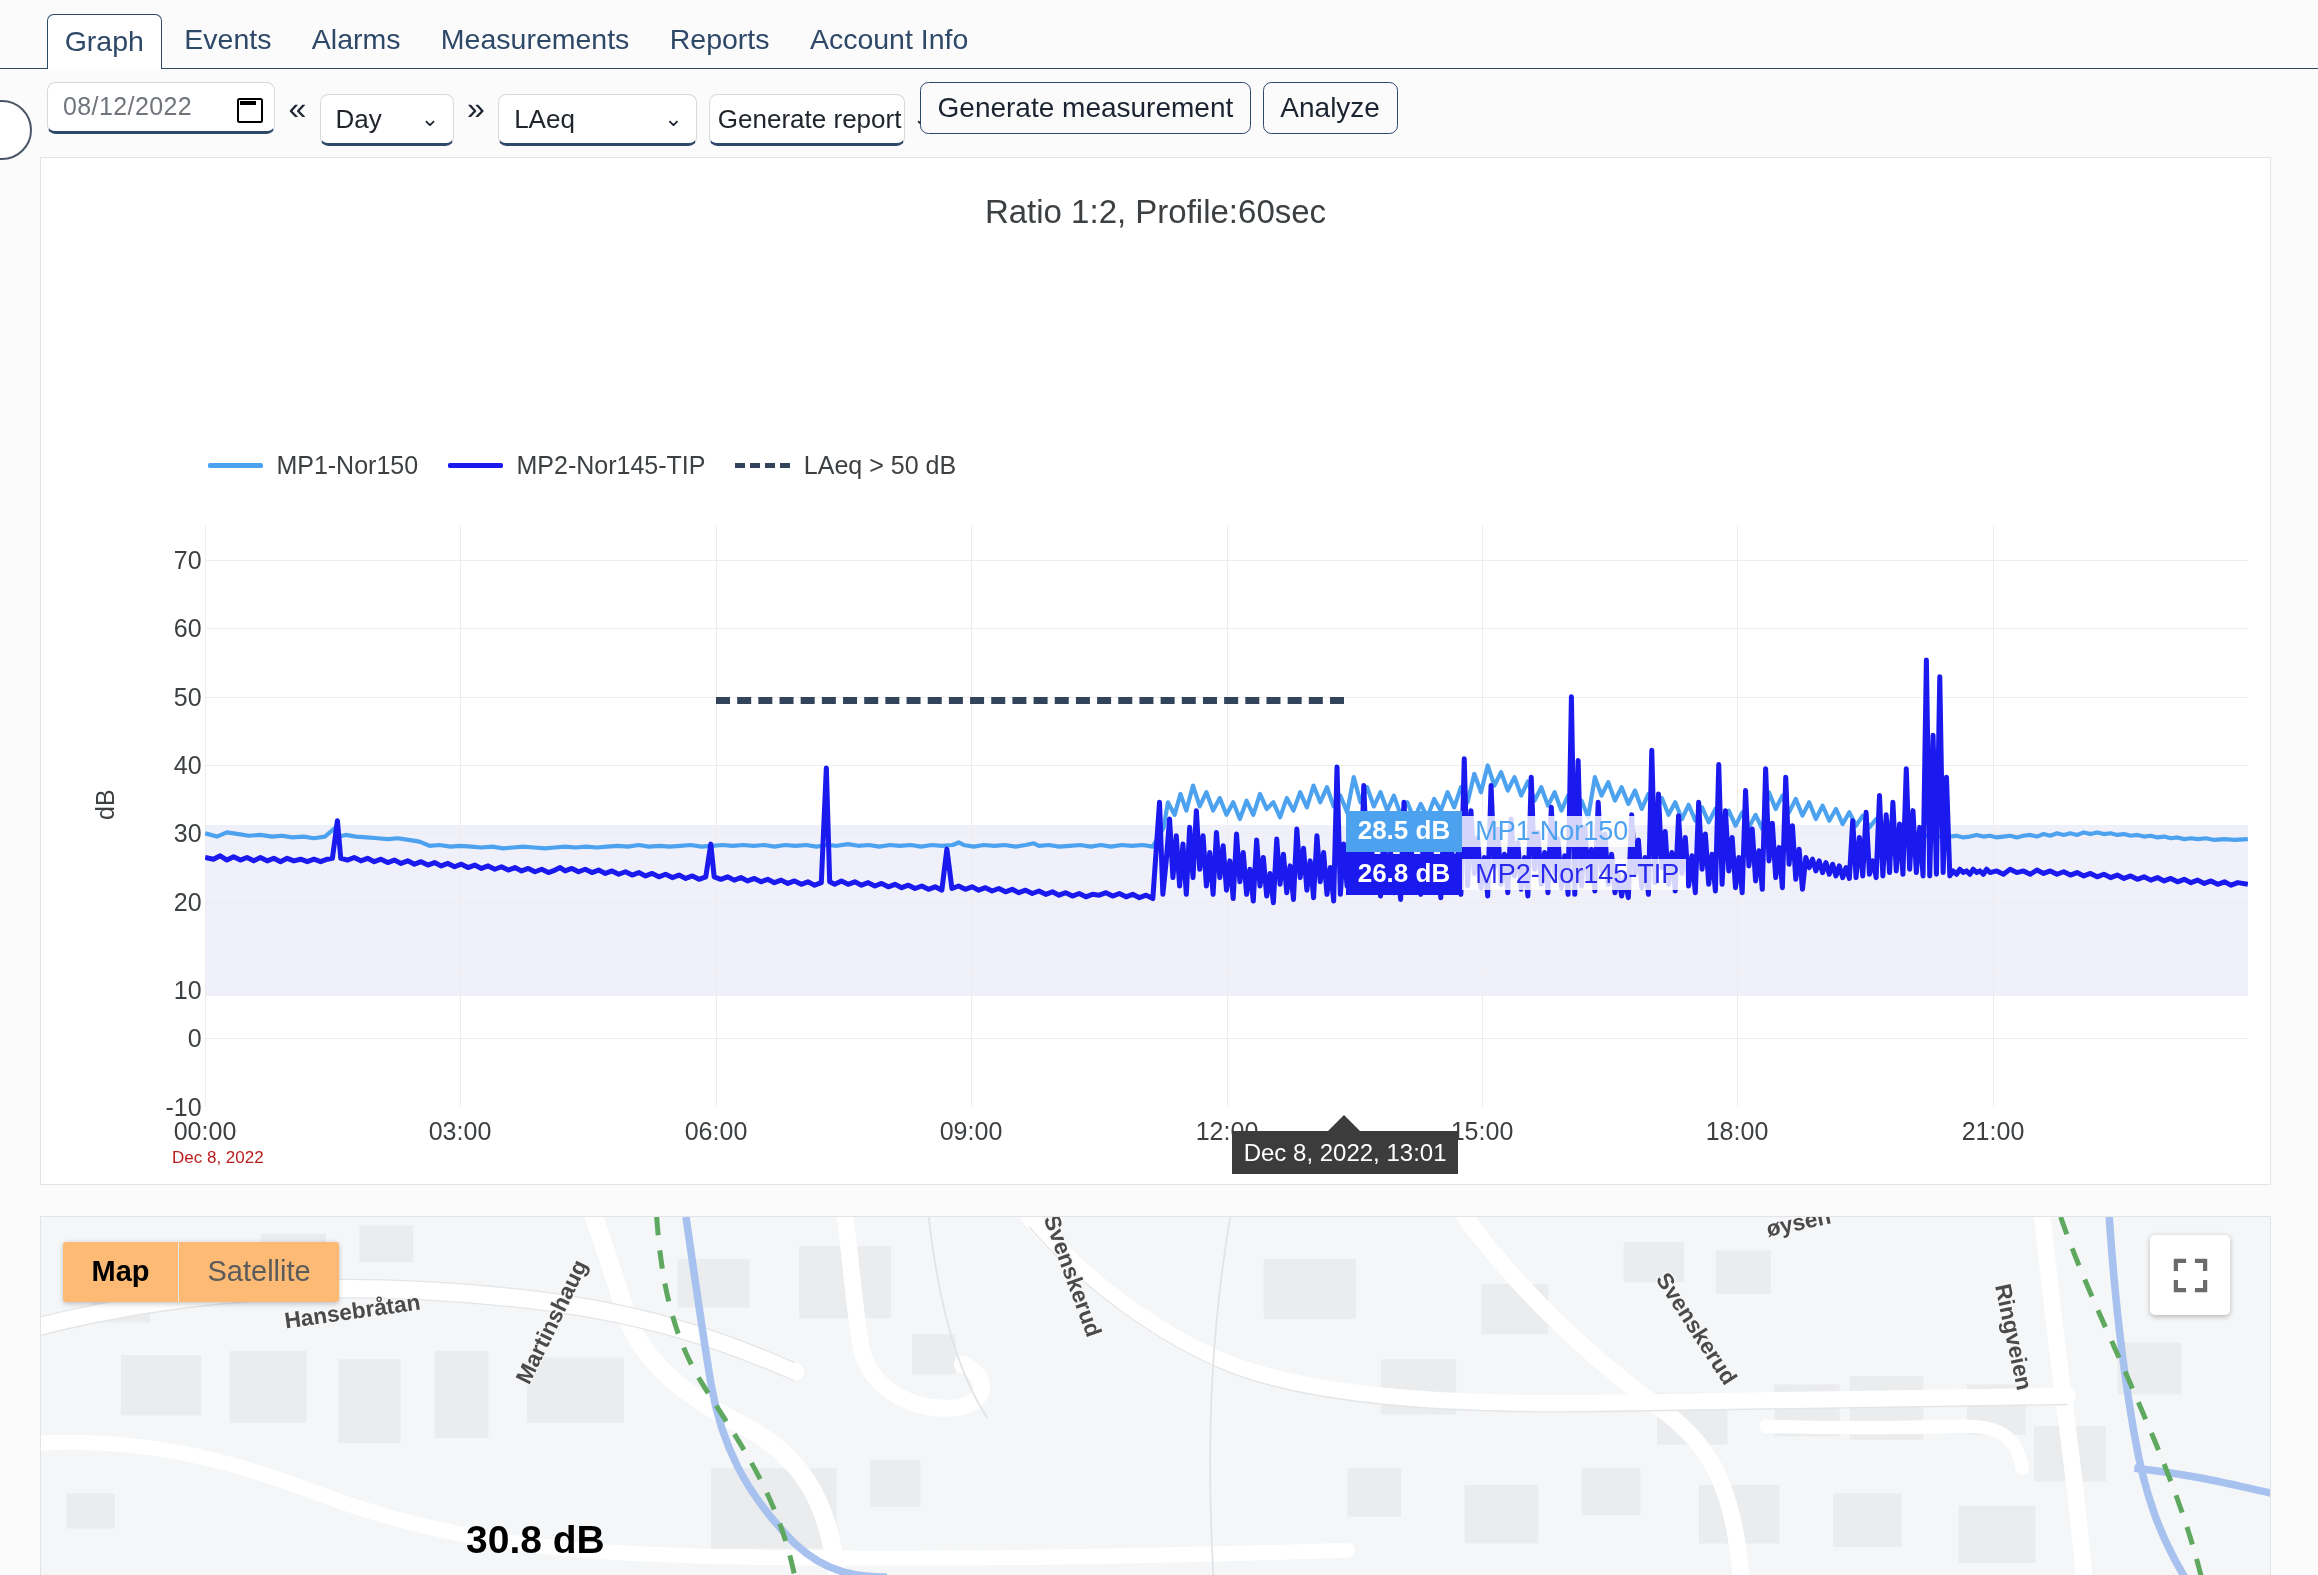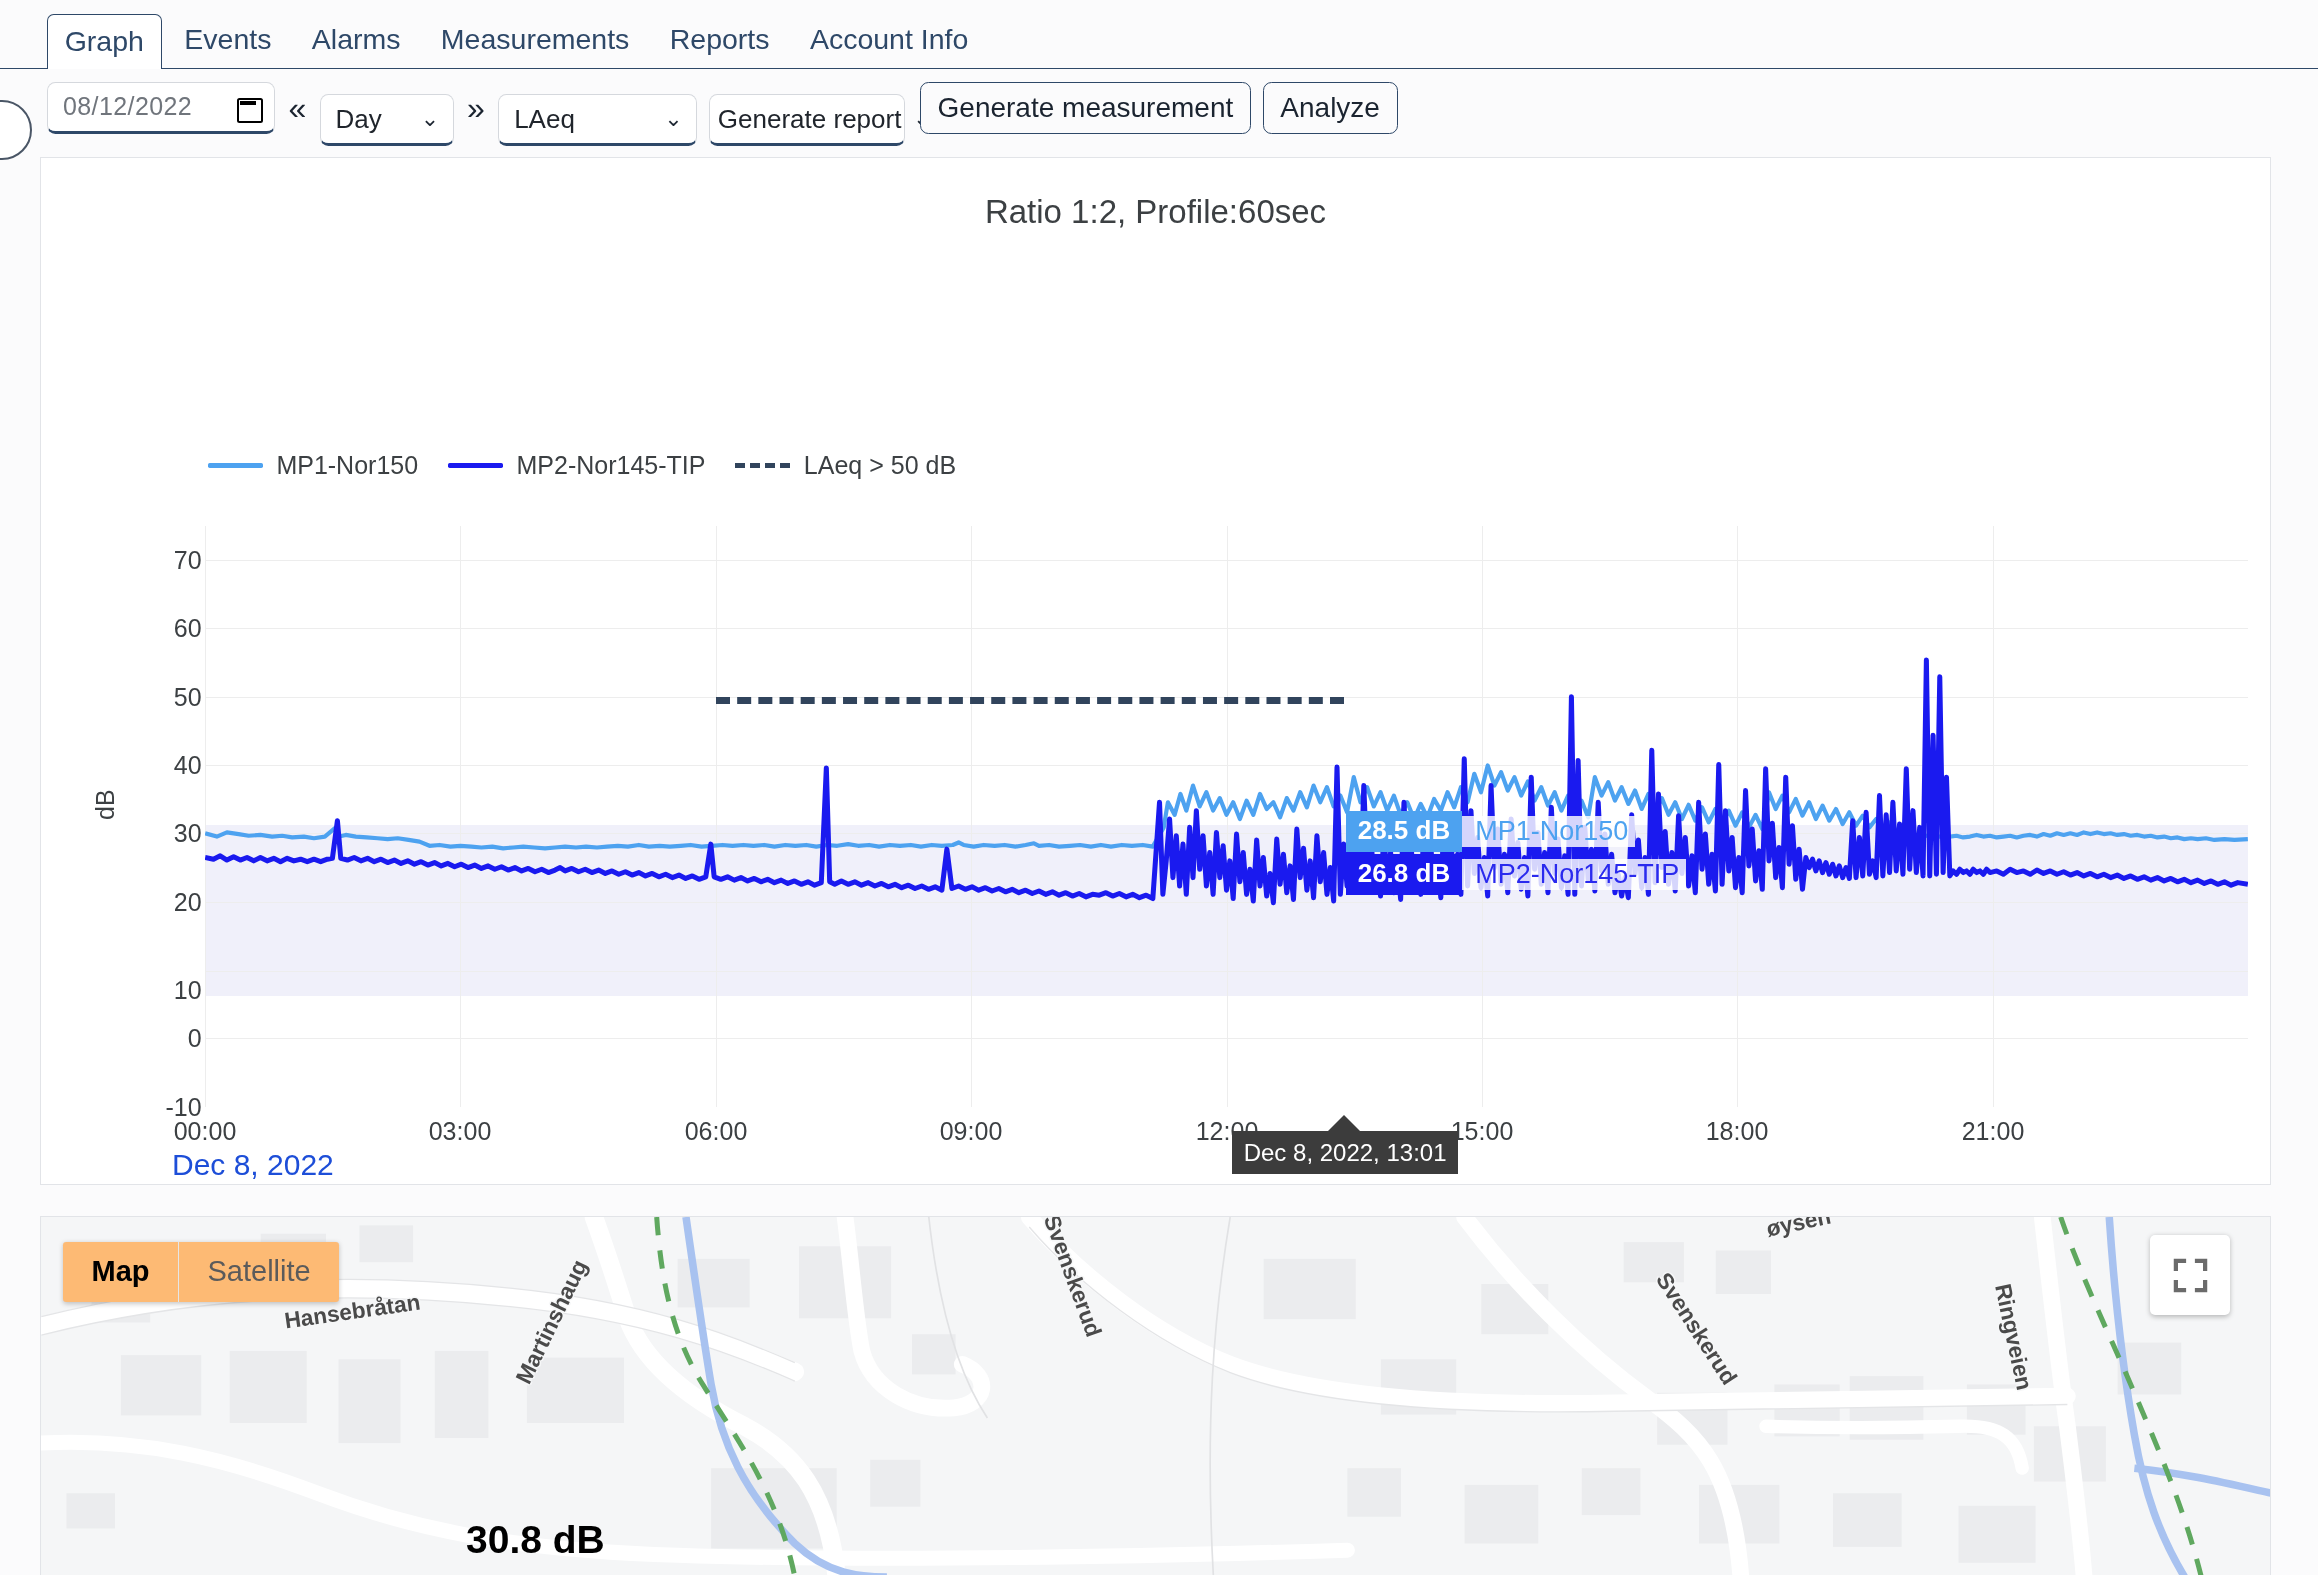--- a/index.html
+++ b/index.html
@@ -120,21 +120,21 @@
     background: #f0f0fa;
   }
   .threshline {
     position: absolute; height: 0; border-top: 7.5px dashed #31445c;
   }
   .xtick {
     position: absolute; font-size: 25px; color: #3c4043;
     transform: translateX(-50%); white-space: nowrap;
   }
   .xdate {
-    position: absolute; font-size: 30px; color: #1d4ed8; white-space: nowrap;
+    position: absolute; font-size: 17px; color: #b91c1c; white-space: nowrap;
   }
   .tooltip-x {
     position: absolute; background: #3c3c3c; color: #ffffff;
     font-size: 24px; padding: 7.5px 11.7px; white-space: nowrap;
   }
   .tooltip-x::before {
     content: ""; position: absolute; top: -16px; left: 50%;
     margin-left: -16.7px; border-left: 16.7px solid transparent;
     border-right: 16.7px solid transparent; border-bottom: 16.7px solid #3c3c3c;
   }

